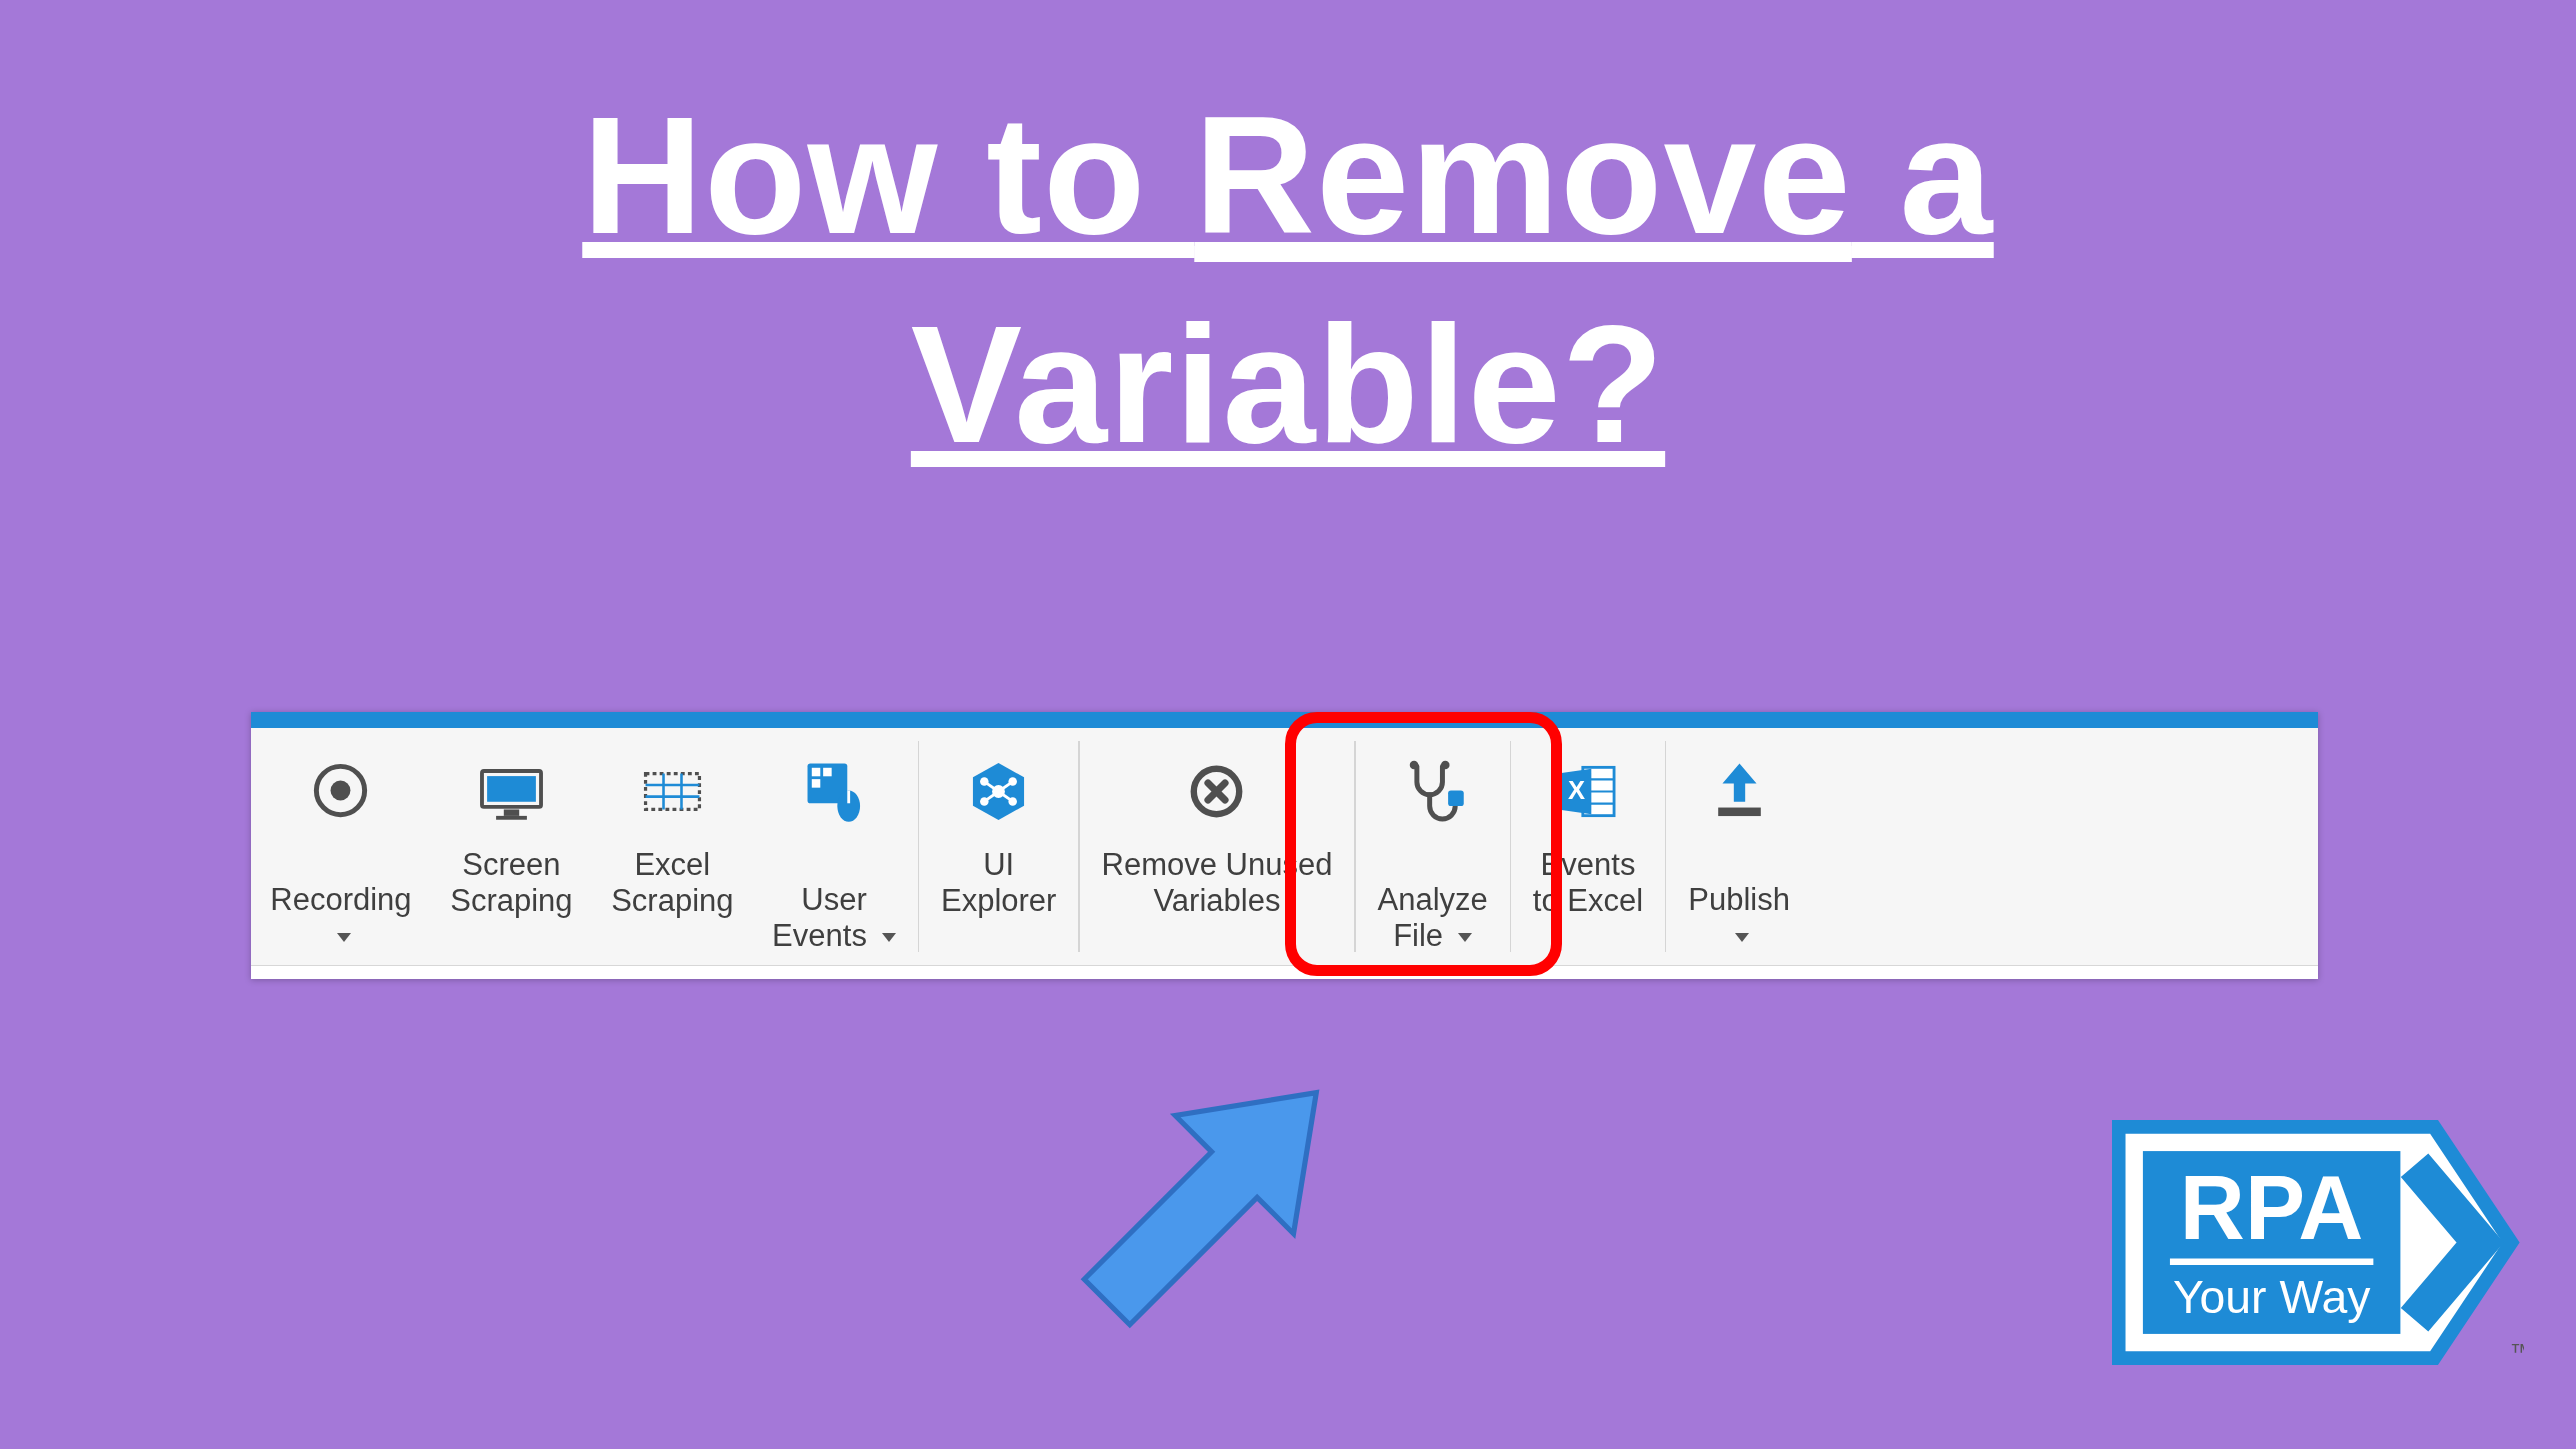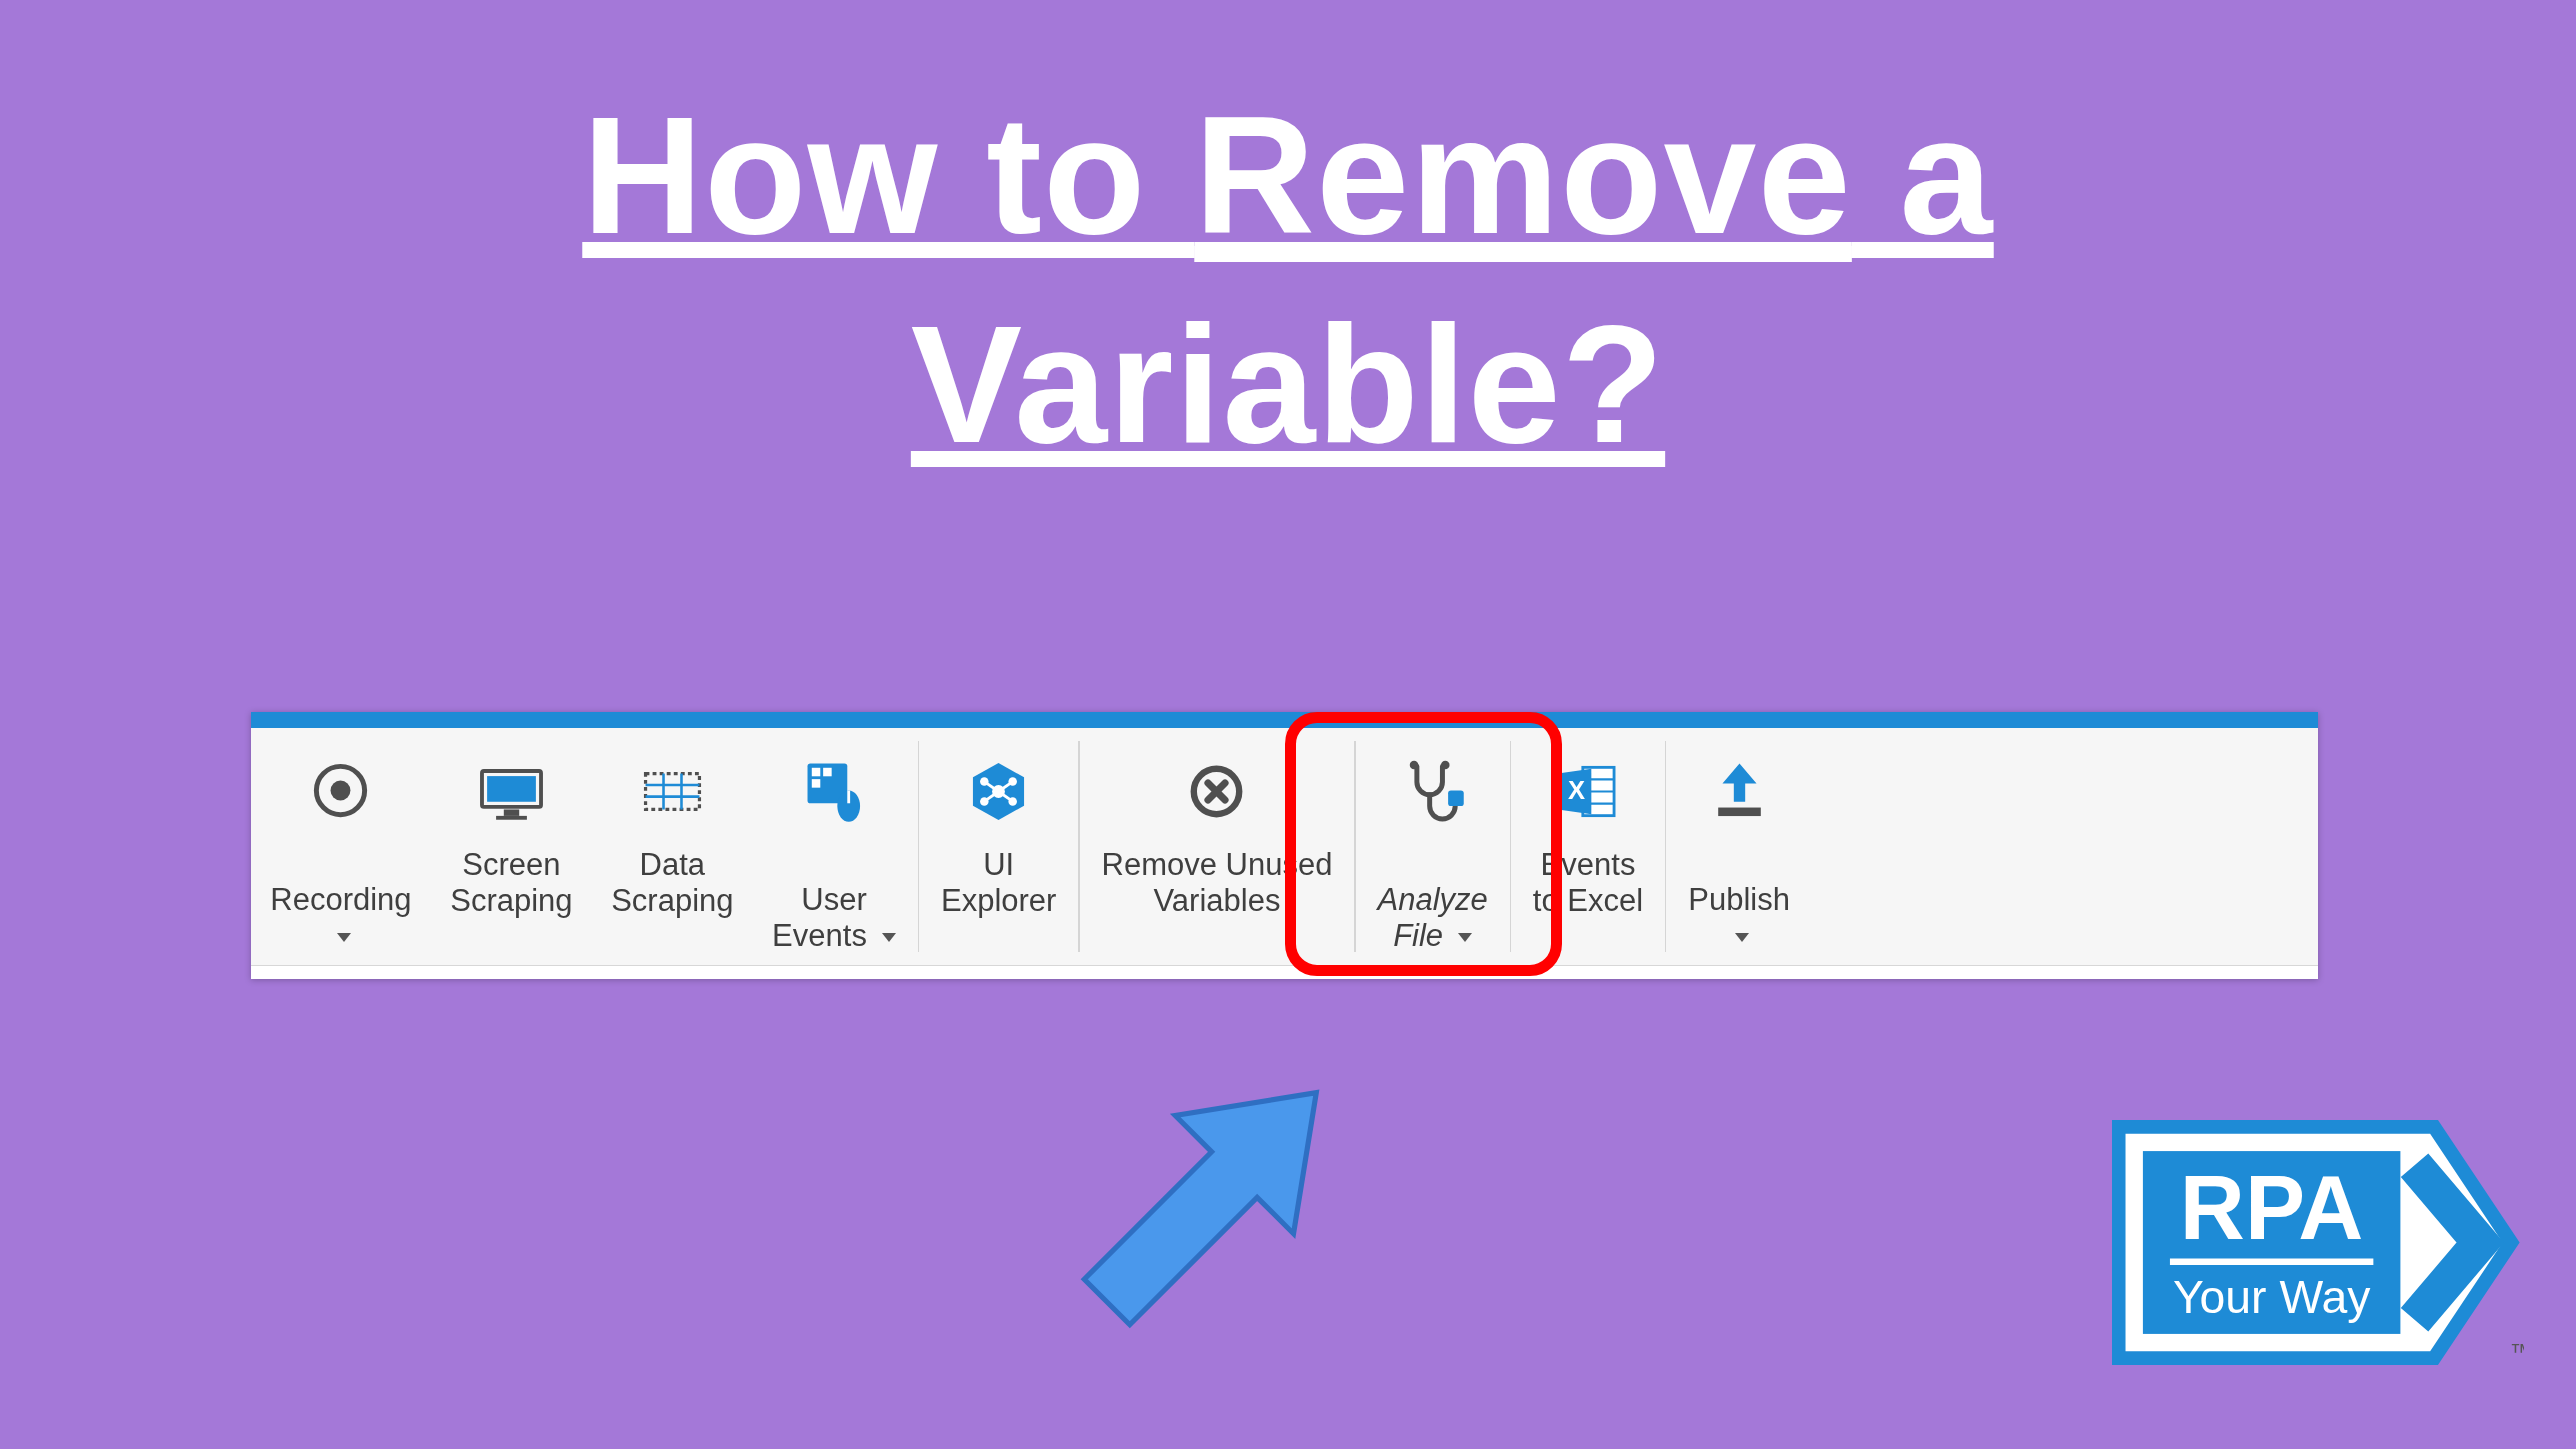--- a/index.html
+++ b/index.html
@@ -151,21 +151,21 @@
     <div class="btn">
       <div class="icon-slot">
         <svg width="77" height="71" viewBox="0 0 120 100">
           <rect x="18" y="22" width="84" height="56" fill="none" stroke="#4f4f4f" stroke-width="5" stroke-dasharray="6,5"></rect>
           <line x1="18" y1="40" x2="102" y2="40" stroke="#1e8bd6" stroke-width="4"></line>
           <line x1="18" y1="58" x2="102" y2="58" stroke="#1e8bd6" stroke-width="4"></line>
           <line x1="46" y1="22" x2="46" y2="78" stroke="#1e8bd6" stroke-width="4"></line>
           <line x1="74" y1="22" x2="74" y2="78" stroke="#1e8bd6" stroke-width="4"></line>
         </svg>
       </div>
-      <div class="label">Data
+      <div class="label">Excel
 Scraping</div>
     </div>
 
     <div class="btn">
       <div class="icon-slot">
         <svg width="71" height="71" viewBox="0 0 100 100">
           <rect x="12" y="12" width="56" height="56" rx="4" fill="#1e8bd6"></rect>
           <rect x="18" y="18" width="12" height="12" fill="#fff"></rect>
           <rect x="34" y="18" width="12" height="12" fill="#fff"></rect>
           <rect x="18" y="34" width="12" height="12" fill="#fff"></rect>
@@ -220,21 +220,21 @@
       <div class="icon-slot">
         <svg width="71" height="71" viewBox="0 0 100 100">
           <path d="M28 16 v22 a18 18 0 0 0 36 0 v-22" fill="none" stroke="#4f4f4f" stroke-width="7" stroke-linecap="round"></path>
           <circle cx="24" cy="14" r="6" fill="#4f4f4f"></circle>
           <circle cx="68" cy="14" r="6" fill="#4f4f4f"></circle>
           <path d="M46 56 v16 a18 18 0 0 0 36 0 v-4" fill="none" stroke="#4f4f4f" stroke-width="7" stroke-linecap="round"></path>
           <rect x="72" y="50" width="22" height="22" rx="4" fill="#1e8bd6"></rect>
         </svg>
       </div>
       <div class="label">
-        <span style="white-space:pre-line;font-style:italic;">Analyze
+        <span style="white-space:pre-line;">Analyze
 File</span> <span class="dropdown-caret"></span>
       </div>
     </div>
 
     <div class="sep"></div>
 
     <div class="btn">
       <div class="icon-slot">
         <svg width="71" height="71" viewBox="0 0 100 100">
           <rect x="42" y="16" width="44" height="68" fill="#fff" stroke="#1e8bd6" stroke-width="4"></rect>

